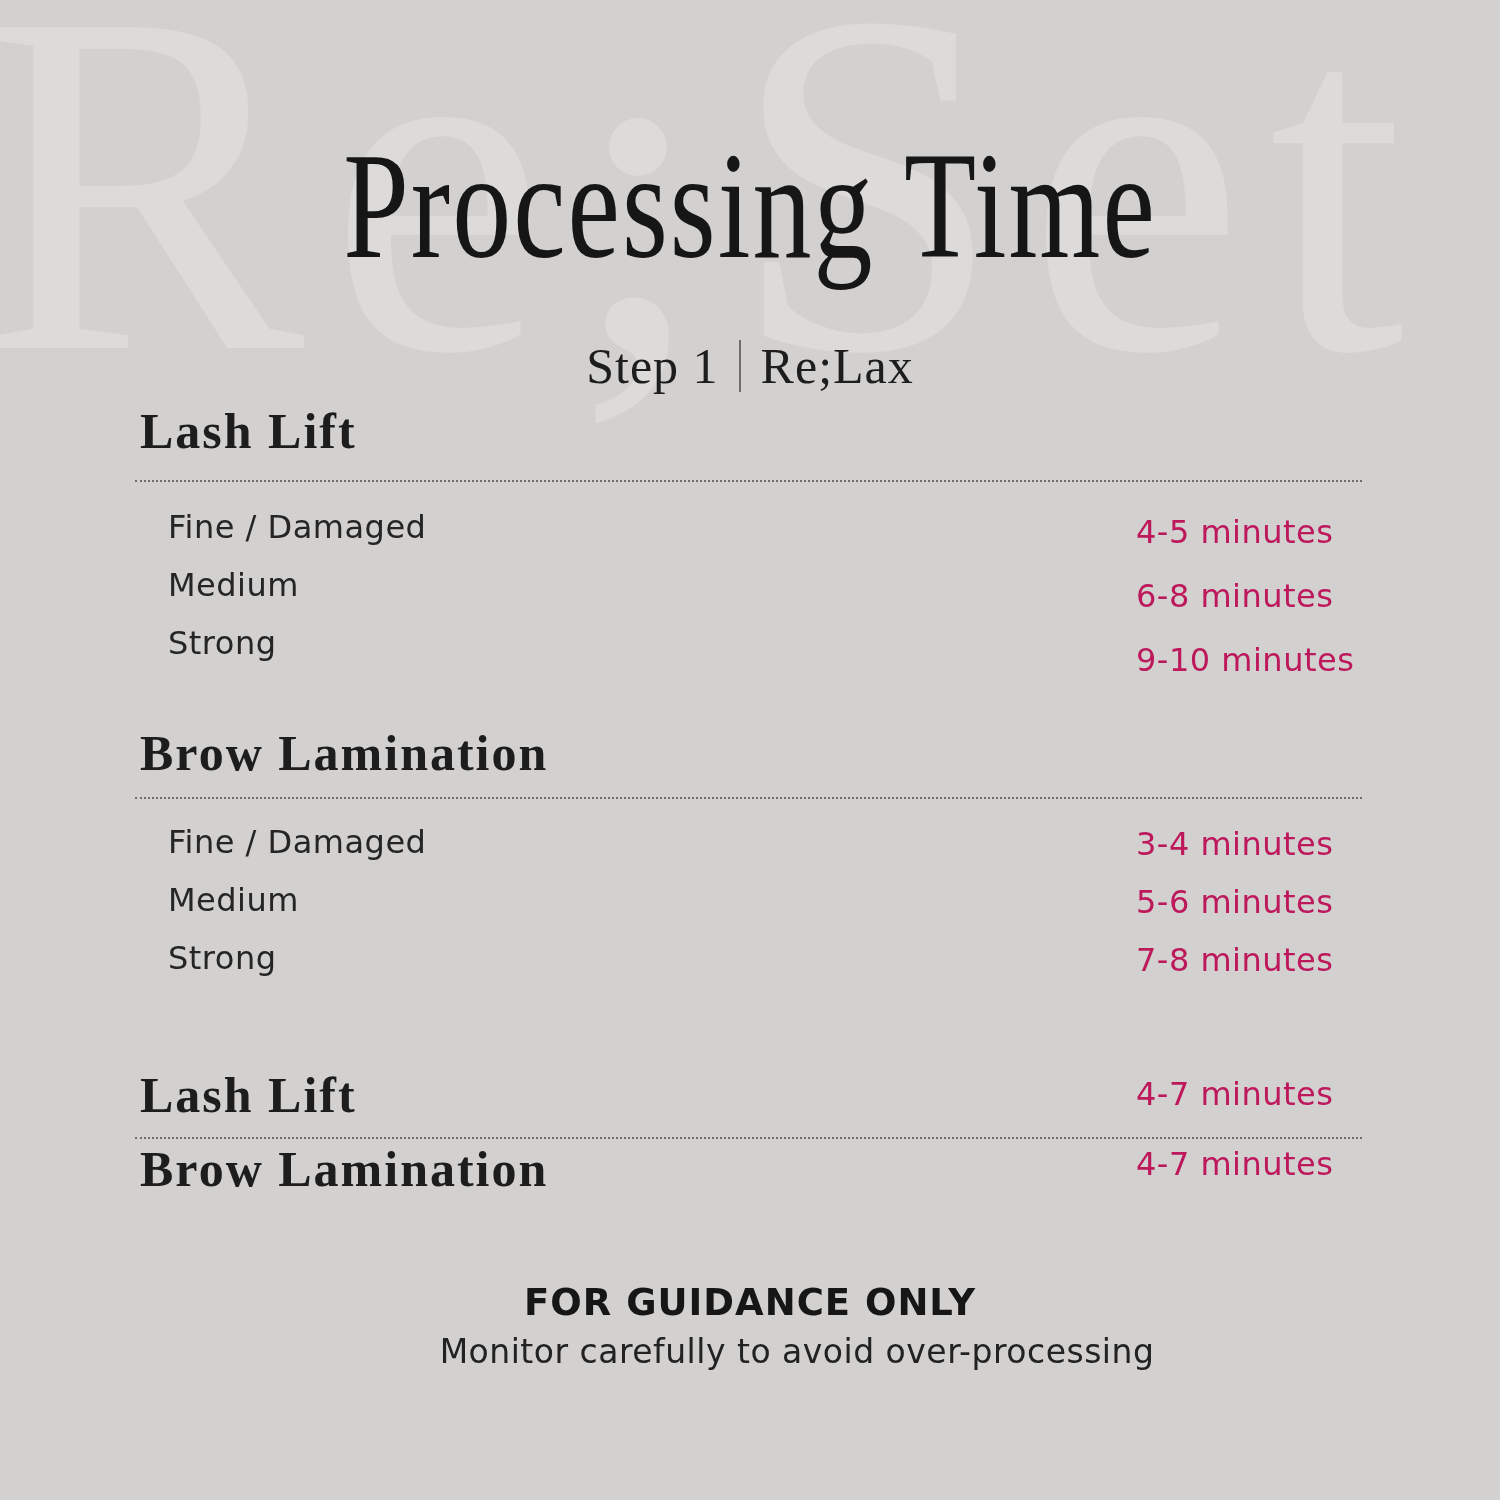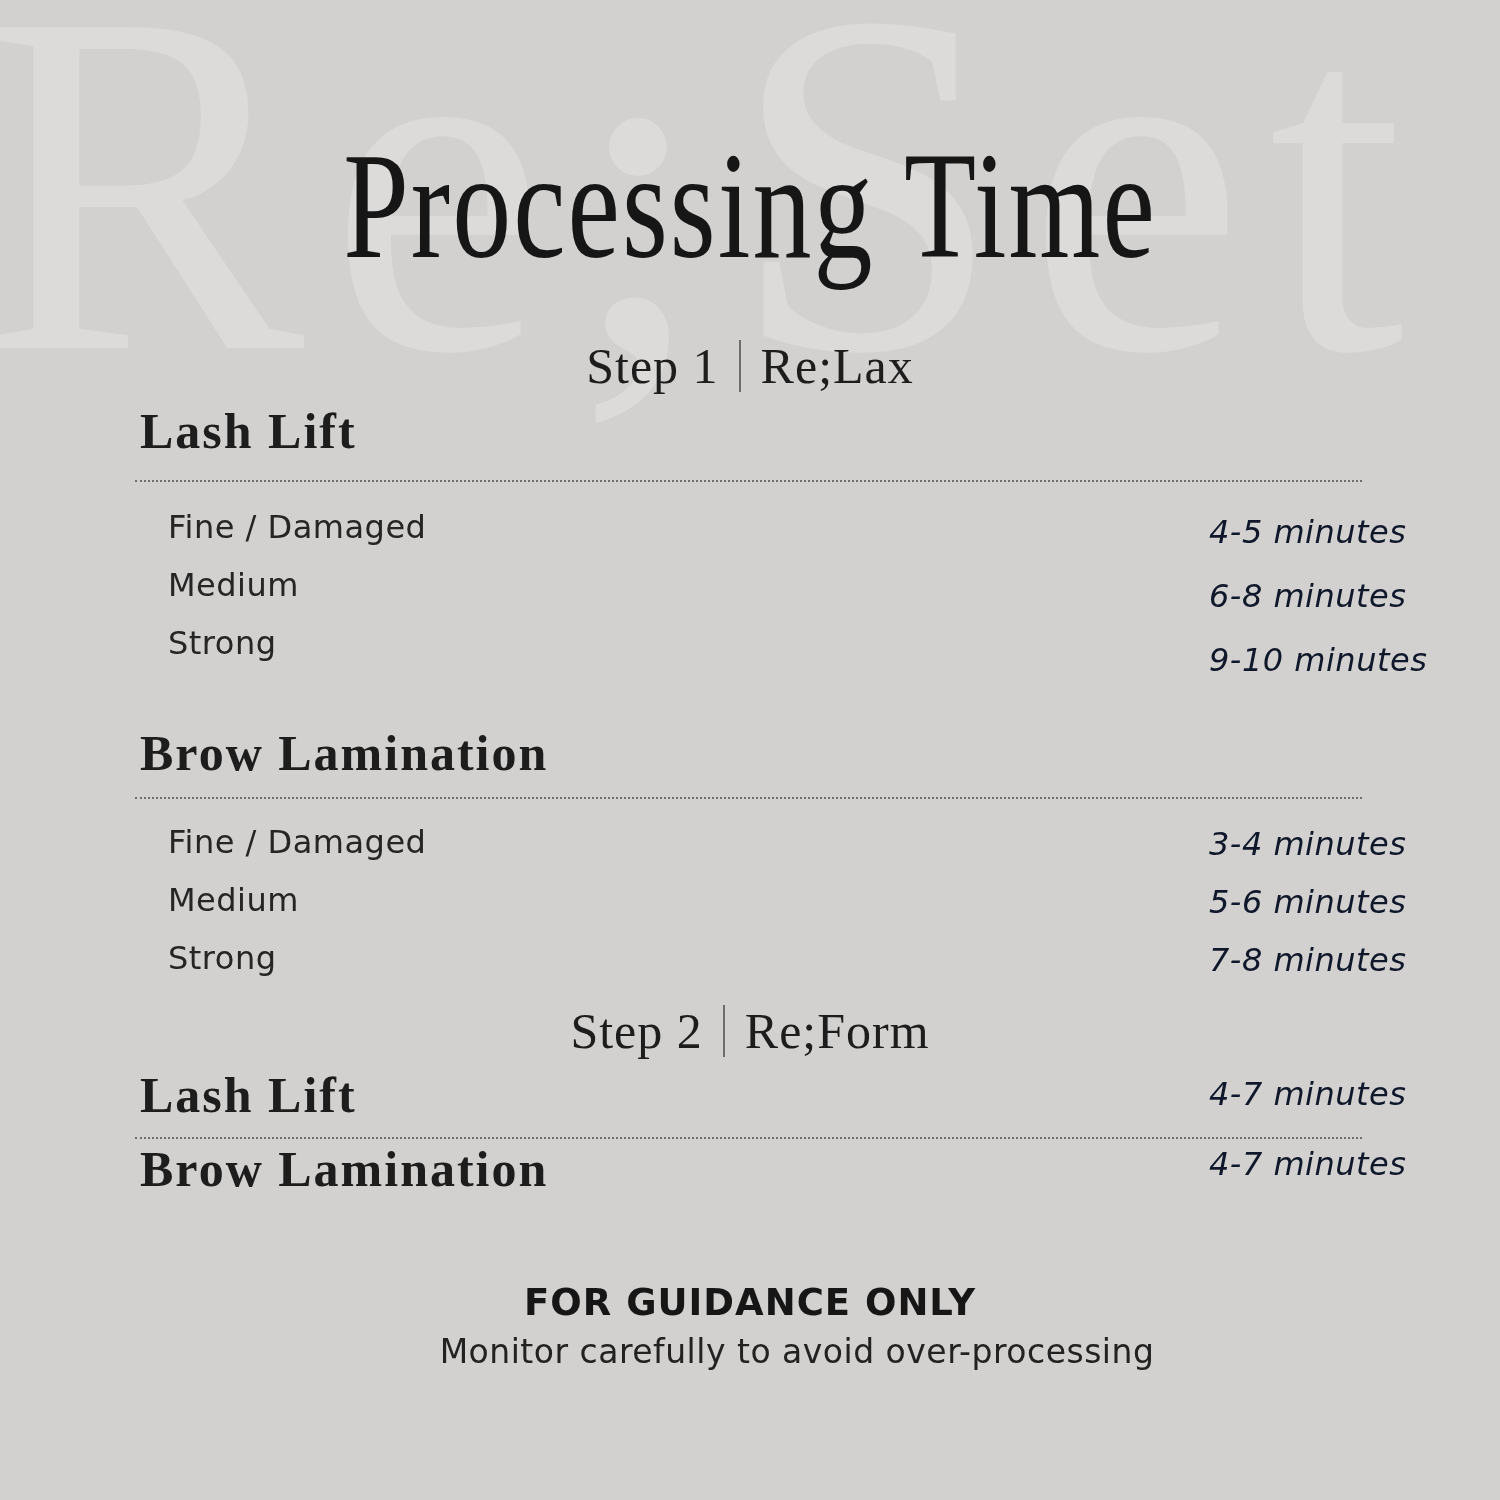--- a/index.html
+++ b/index.html
@@ -86,26 +86,25 @@
     position:absolute;
     left:140px;
     font-size:32px;
     letter-spacing:0.5px;
     line-height:1;
     color:#252525;
     margin-left:28px;
   }
   .row-value{
     position:absolute;
-    left:1209px;
+    left:1136px;
     font-size:32px;
     letter-spacing:0.5px;
     line-height:1;
-    color:#0f172a;
-    font-style:italic;
+    color:#be185d;
   }
   .footer-heading{
     position:absolute;
     top:1281px;left:0;width:100%;
     text-align:center;
     font-weight:bold;
     font-size:37px;
     letter-spacing:1px;
     color:#161616;
   }
@@ -151,25 +150,20 @@
 
   <div class="row-label" style="top:826px">Fine / Damaged</div>
   <div class="row-value" style="top:828px">3-4 minutes</div>
 
   <div class="row-label" style="top:884px">Medium</div>
   <div class="row-value" style="top:886px">5-6 minutes</div>
 
   <div class="row-label" style="top:942px">Strong</div>
   <div class="row-value" style="top:944px">7-8 minutes</div>
 
-  <div class="step-heading" style="top:1005px">
-    <span>Step 2</span>
-    <span class="vbar"></span>
-    <span>Re;Form</span>
-  </div>
 
   <h2 class="section-heading" style="top:1070px">Lash Lift</h2>
   <div class="row-value" style="top:1078px">4-7 minutes</div>
   <div class="divider" style="top:1137px"></div>
   <h2 class="section-heading" style="top:1144px">Brow Lamination</h2>
   <div class="row-value" style="top:1148px">4-7 minutes</div>
 
   <div class="footer-heading">FOR GUIDANCE ONLY</div>
   <div class="footer-note">Monitor carefully to avoid over-processing</div>
 

